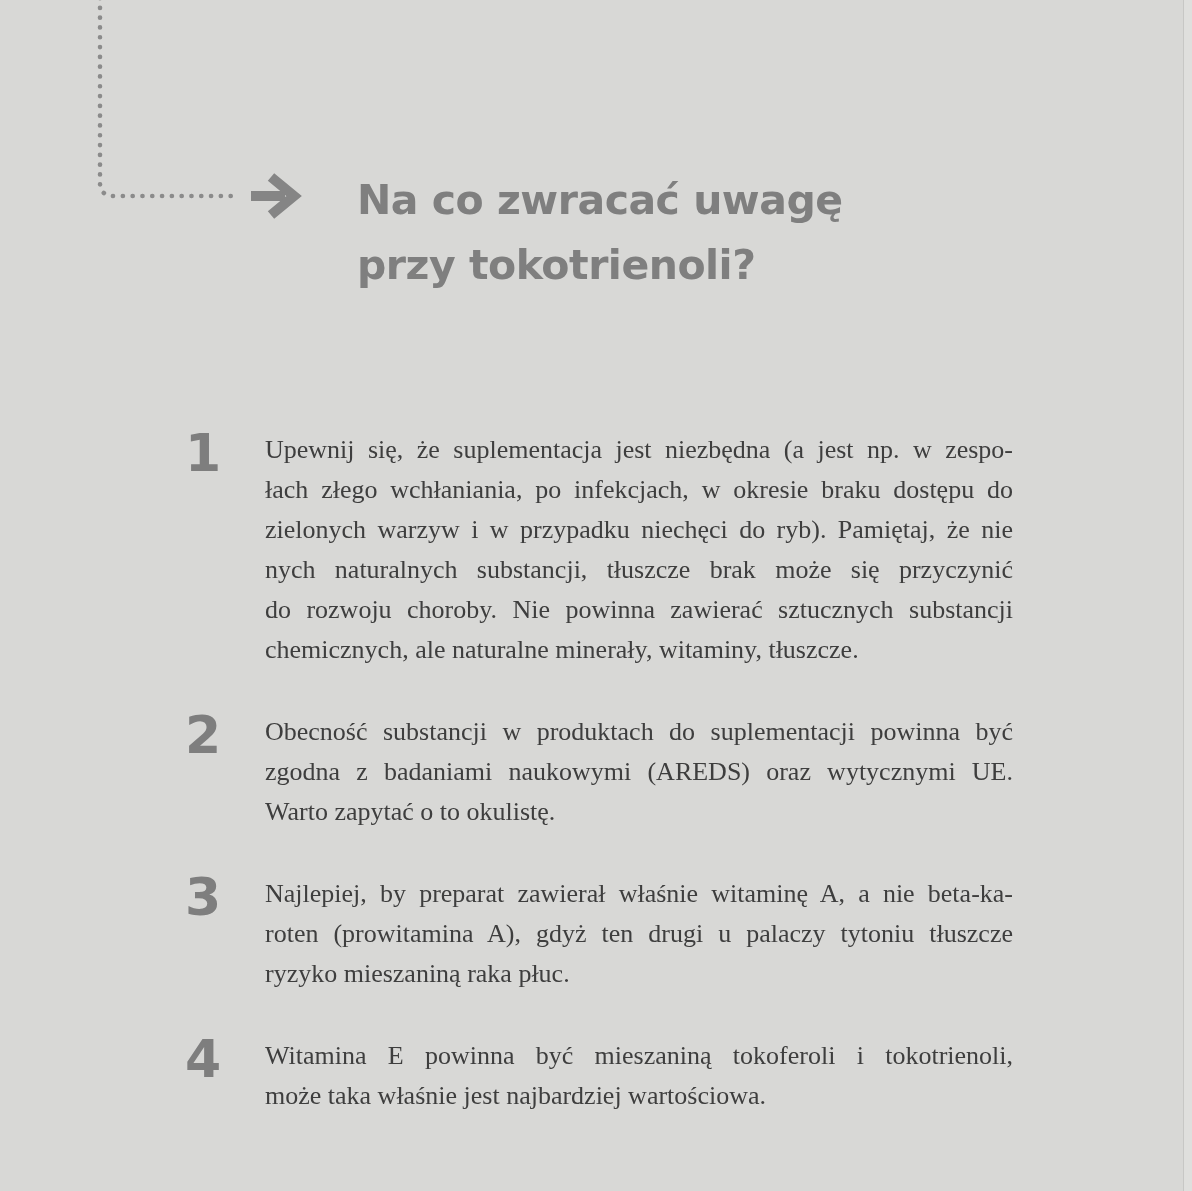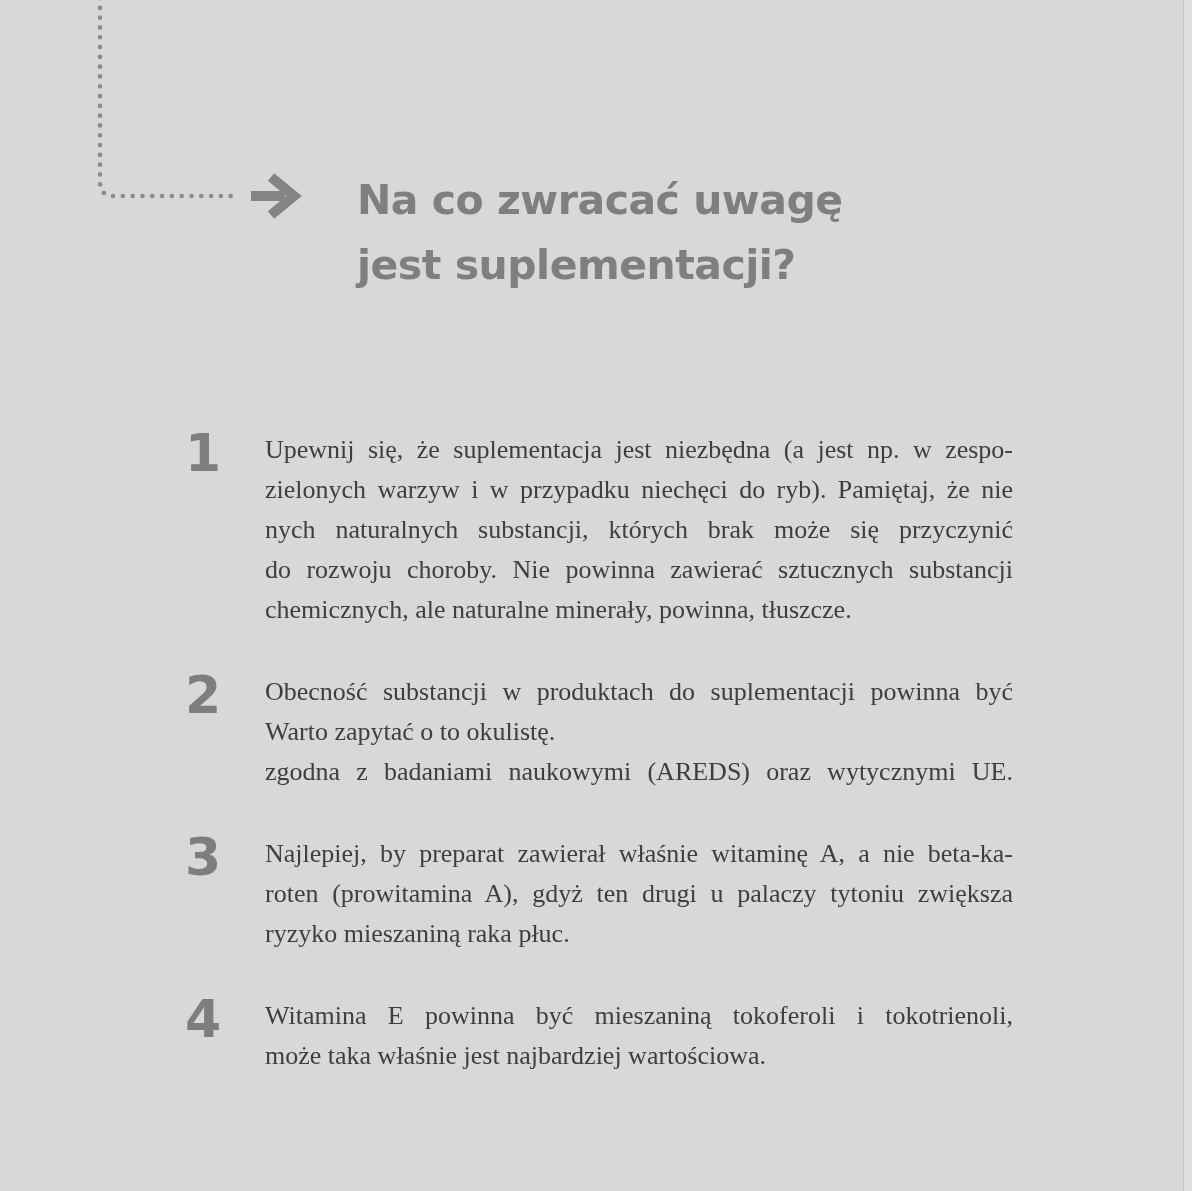--- a/index.html
+++ b/index.html
@@ -68,47 +68,48 @@
   <svg class="lead-svg" width="330" height="240" viewBox="0 0 330 240">
     <path class="lead-dots" d="M 100 -2 L 100 183 Q 100 196 114 196 L 240 196"></path>
     <g>
       <line class="arrow-shaft" x1="251" y1="196" x2="285" y2="196"></line>
       <polyline class="arrow-head" points="271,177 294,196 271,215"></polyline>
     </g>
   </svg>
 
   <h1 class="heading">
     <span>Na co zwracać uwagę</span>
-    <span>jest suplementacji?</span>
+    <span>przy tokotrienoli?</span>
   </h1>
 
   <div class="items">
       <div class="item">
         <div class="num">1</div>
         <div class="txt">
           <div class="line">Upewnij się, że suplementacja jest niezbędna (a jest np. w zespo-</div>
+          <div class="line">łach złego wchłaniania, po infekcjach, w okresie braku dostępu do</div>
           <div class="line">zielonych warzyw i w przypadku niechęci do ryb). Pamiętaj, że nie</div>
-          <div class="line">nych naturalnych substancji, których brak może się przyczynić</div>
+          <div class="line">nych naturalnych substancji, tłuszcze brak może się przyczynić</div>
           <div class="line">do rozwoju choroby. Nie powinna zawierać sztucznych substancji</div>
-          <div class="line last">chemicznych, ale naturalne minerały, powinna, tłuszcze.</div>
+          <div class="line last">chemicznych, ale naturalne minerały, witaminy, tłuszcze.</div>
         </div>
       </div>
       <div class="item">
         <div class="num">2</div>
         <div class="txt">
           <div class="line">Obecność substancji w produktach do suplementacji powinna być</div>
+          <div class="line">zgodna z badaniami naukowymi (AREDS) oraz wytycznymi UE.</div>
           <div class="line last">Warto zapytać o to okulistę.</div>
-          <div class="line">zgodna z badaniami naukowymi (AREDS) oraz wytycznymi UE.</div>
         </div>
       </div>
       <div class="item">
         <div class="num">3</div>
         <div class="txt">
           <div class="line">Najlepiej, by preparat zawierał właśnie witaminę A, a nie beta-ka-</div>
-          <div class="line">roten (prowitamina A), gdyż ten drugi u palaczy tytoniu zwiększa</div>
+          <div class="line">roten (prowitamina A), gdyż ten drugi u palaczy tytoniu tłuszcze</div>
           <div class="line last">ryzyko mieszaniną raka płuc.</div>
         </div>
       </div>
       <div class="item">
         <div class="num">4</div>
         <div class="txt">
           <div class="line">Witamina E powinna być mieszaniną tokoferoli i tokotrienoli,</div>
           <div class="line last">może taka właśnie jest najbardziej wartościowa.</div>
         </div>
       </div>

